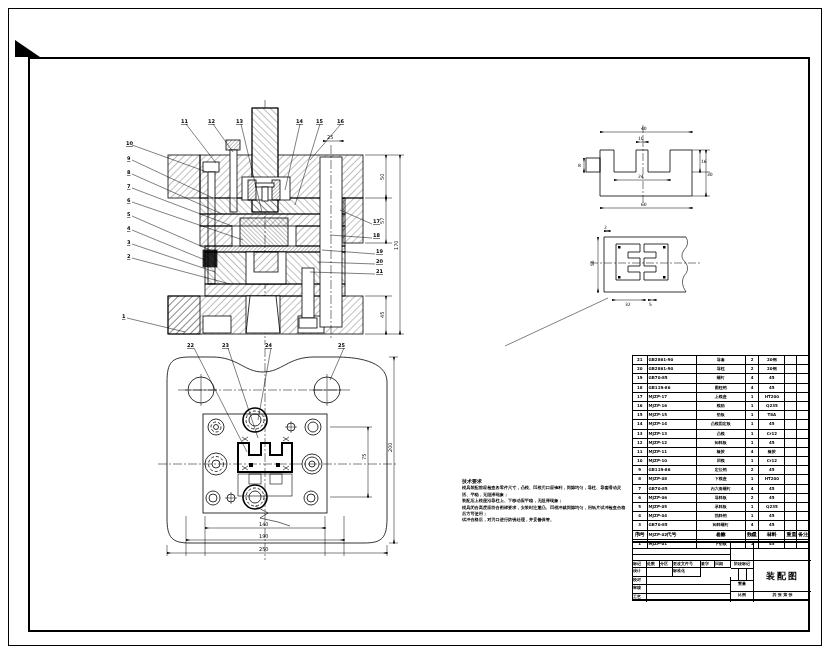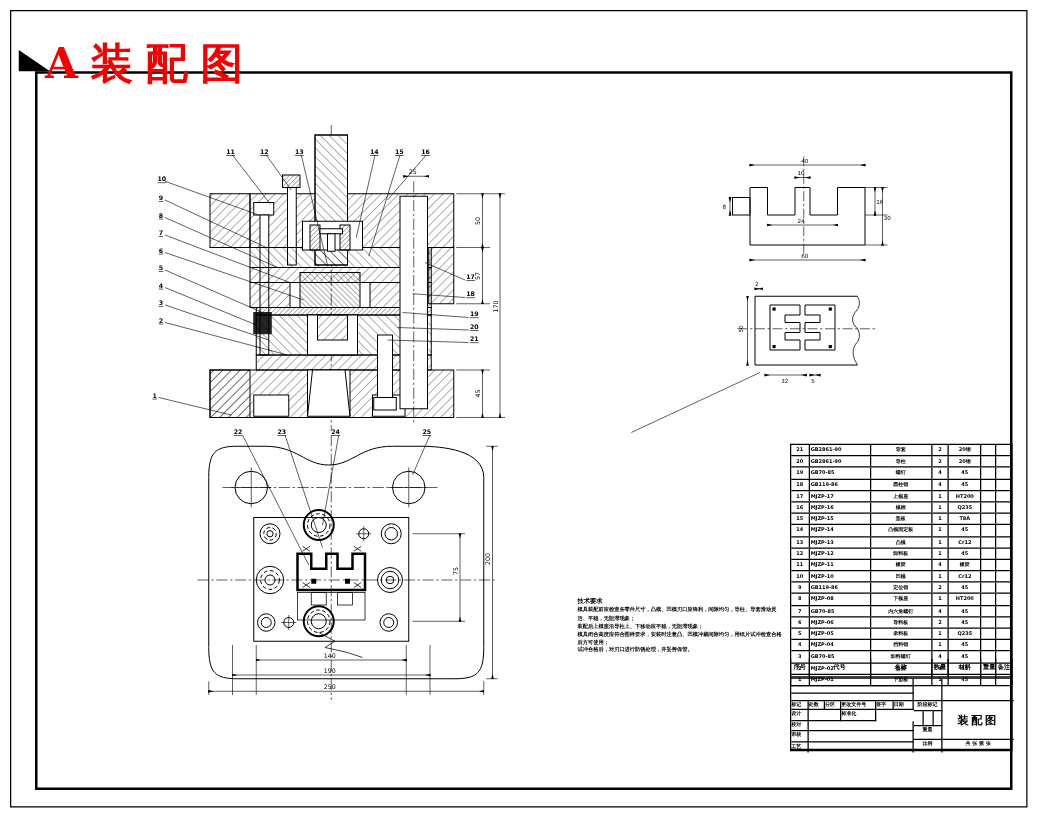--- a/index.html
+++ b/index.html
@@ -37,21 +37,20 @@
   .tb-big{font-size:9px;font-weight:700;display:flex;align-items:center;justify-content:center;letter-spacing:2px;}
 </style>
 </head>
 <body>
 
 <div id="page">
 
   <div class="abs" id="outer-border"></div>
   <div class="abs" id="inner-frame"></div>
 
-  <div class="abs" id="drawing-title">A装配图</div>
 
   <svg width="830" height="654" viewBox="0 0 830 654">
     <defs>
       <pattern id="h45" width="5" height="5" patternUnits="userSpaceOnUse" patternTransform="rotate(45)">
         <line x1="0" y1="0" x2="0" y2="5" stroke="#000" stroke-width="0.5"></line>
       </pattern>
       <pattern id="h135" width="5" height="5" patternUnits="userSpaceOnUse" patternTransform="rotate(135)">
         <line x1="0" y1="0" x2="0" y2="5" stroke="#000" stroke-width="0.5"></line>
       </pattern>
       <pattern id="h45d" width="2.6" height="2.6" patternUnits="userSpaceOnUse" patternTransform="rotate(45)">

